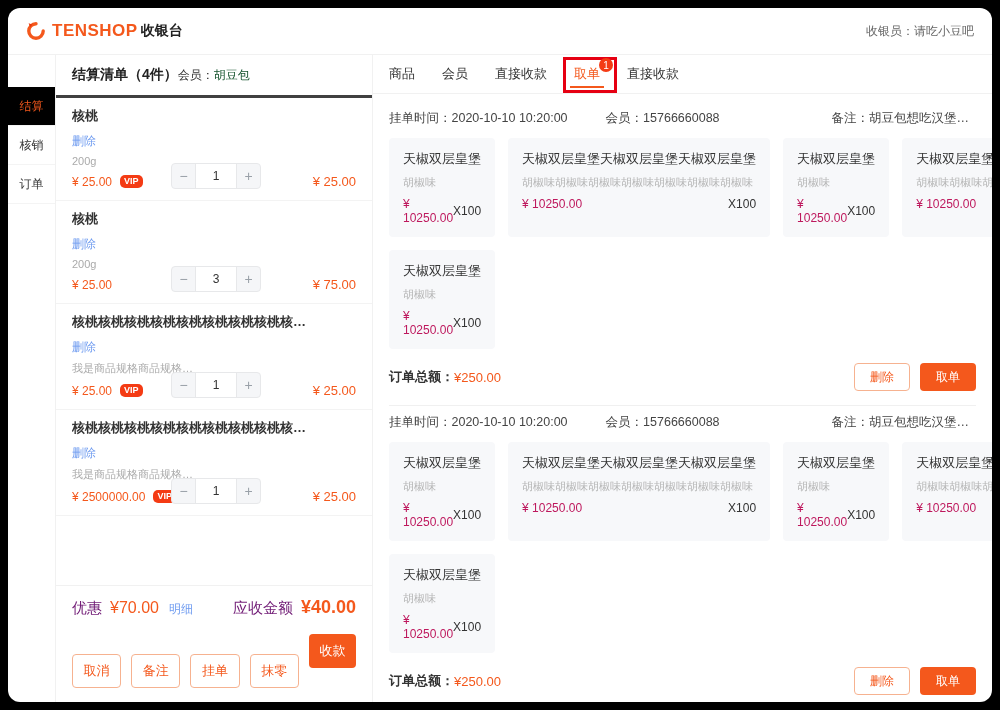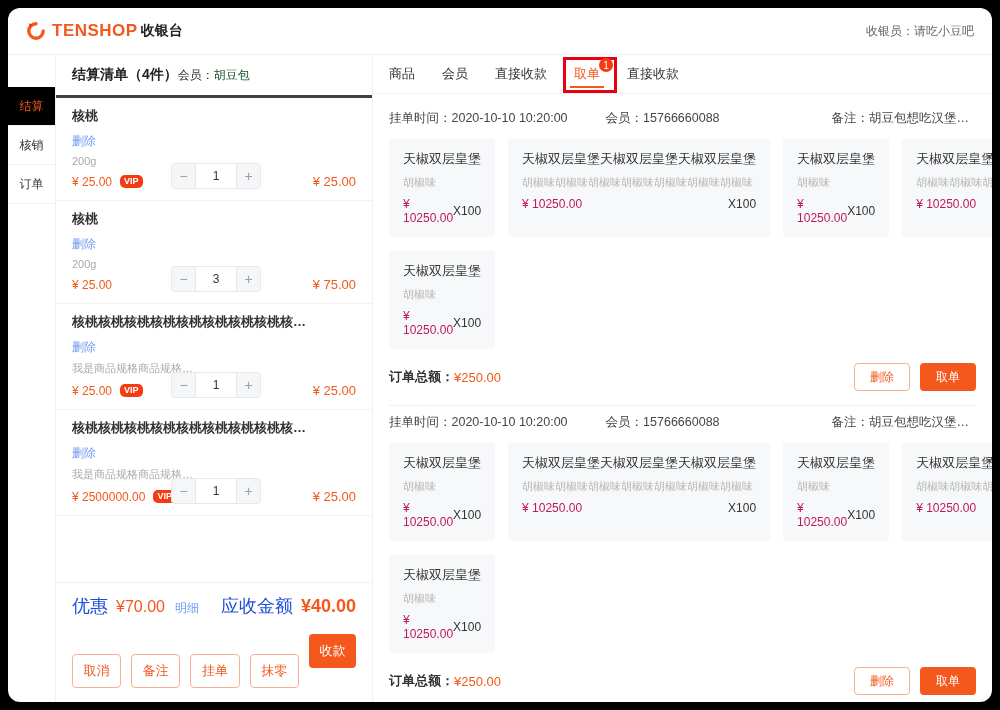--- a/index.html
+++ b/index.html
@@ -34,21 +34,21 @@
   .citem-spec{font-size:11px;color:#aaa;margin-top:5px;max-width:130px;white-space:nowrap;overflow:hidden;text-overflow:ellipsis;}
   .citem-bottom{display:flex;align-items:center;margin-top:7px;}
   .citem-price{font-size:12px;color:#f4581c;}
   .vip{background:#f43b14;color:#fff;font-size:9px;font-weight:700;border-radius:5px;padding:1px 4px;margin-left:8px;line-height:11px;}
   .citem-total{margin-left:auto;font-size:13px;color:#f4581c;}
   .stepper{position:absolute;left:115px;bottom:11px;display:flex;height:26px;border:1px solid #e7e8ea;border-radius:4px;background:#f5f6f8;overflow:hidden;box-sizing:border-box;}
   .sbtn{width:23px;display:flex;align-items:center;justify-content:center;color:#99a0a8;font-size:14px;cursor:pointer;}
   .sval{width:40px;background:#fff;border-left:1px solid #e7e8ea;border-right:1px solid #e7e8ea;display:flex;align-items:center;justify-content:center;font-size:12px;color:#333;}
 
   .cart-summary{flex:none;border-top:1px solid #f1f1f1;padding:11px 16px 6px;display:flex;align-items:baseline;}
-  .sum-label{font-size:18px;color:#1d4ed8;}
+  .sum-label{font-size:15px;color:#701a75;}
   .sum-discount{font-size:16px;color:#f4581c;margin:0 10px 0 8px;}
   .detail-link{font-size:12px;color:#6e9bf0;cursor:pointer;}
   .sum-right{margin-left:auto;display:flex;align-items:baseline;}
   .sum-due{font-size:18px;font-weight:700;color:#f4581c;margin-left:8px;}
   .cart-actions{flex:none;display:flex;gap:10px;padding:10px 16px 14px;}
   .btn-outline{flex:1;height:34px;border:1px solid #f6b290;color:#f4581c;background:#fff;border-radius:4px;font-size:13px;display:flex;align-items:center;justify-content:center;cursor:pointer;box-sizing:border-box;margin-top:20px;}
   .btn-fill{flex:1;height:34px;background:#f4581c;color:#fff;border-radius:4px;font-size:13px;display:flex;align-items:center;justify-content:center;cursor:pointer;}
 
   
   .right{flex:1;display:flex;flex-direction:column;min-width:0;}

